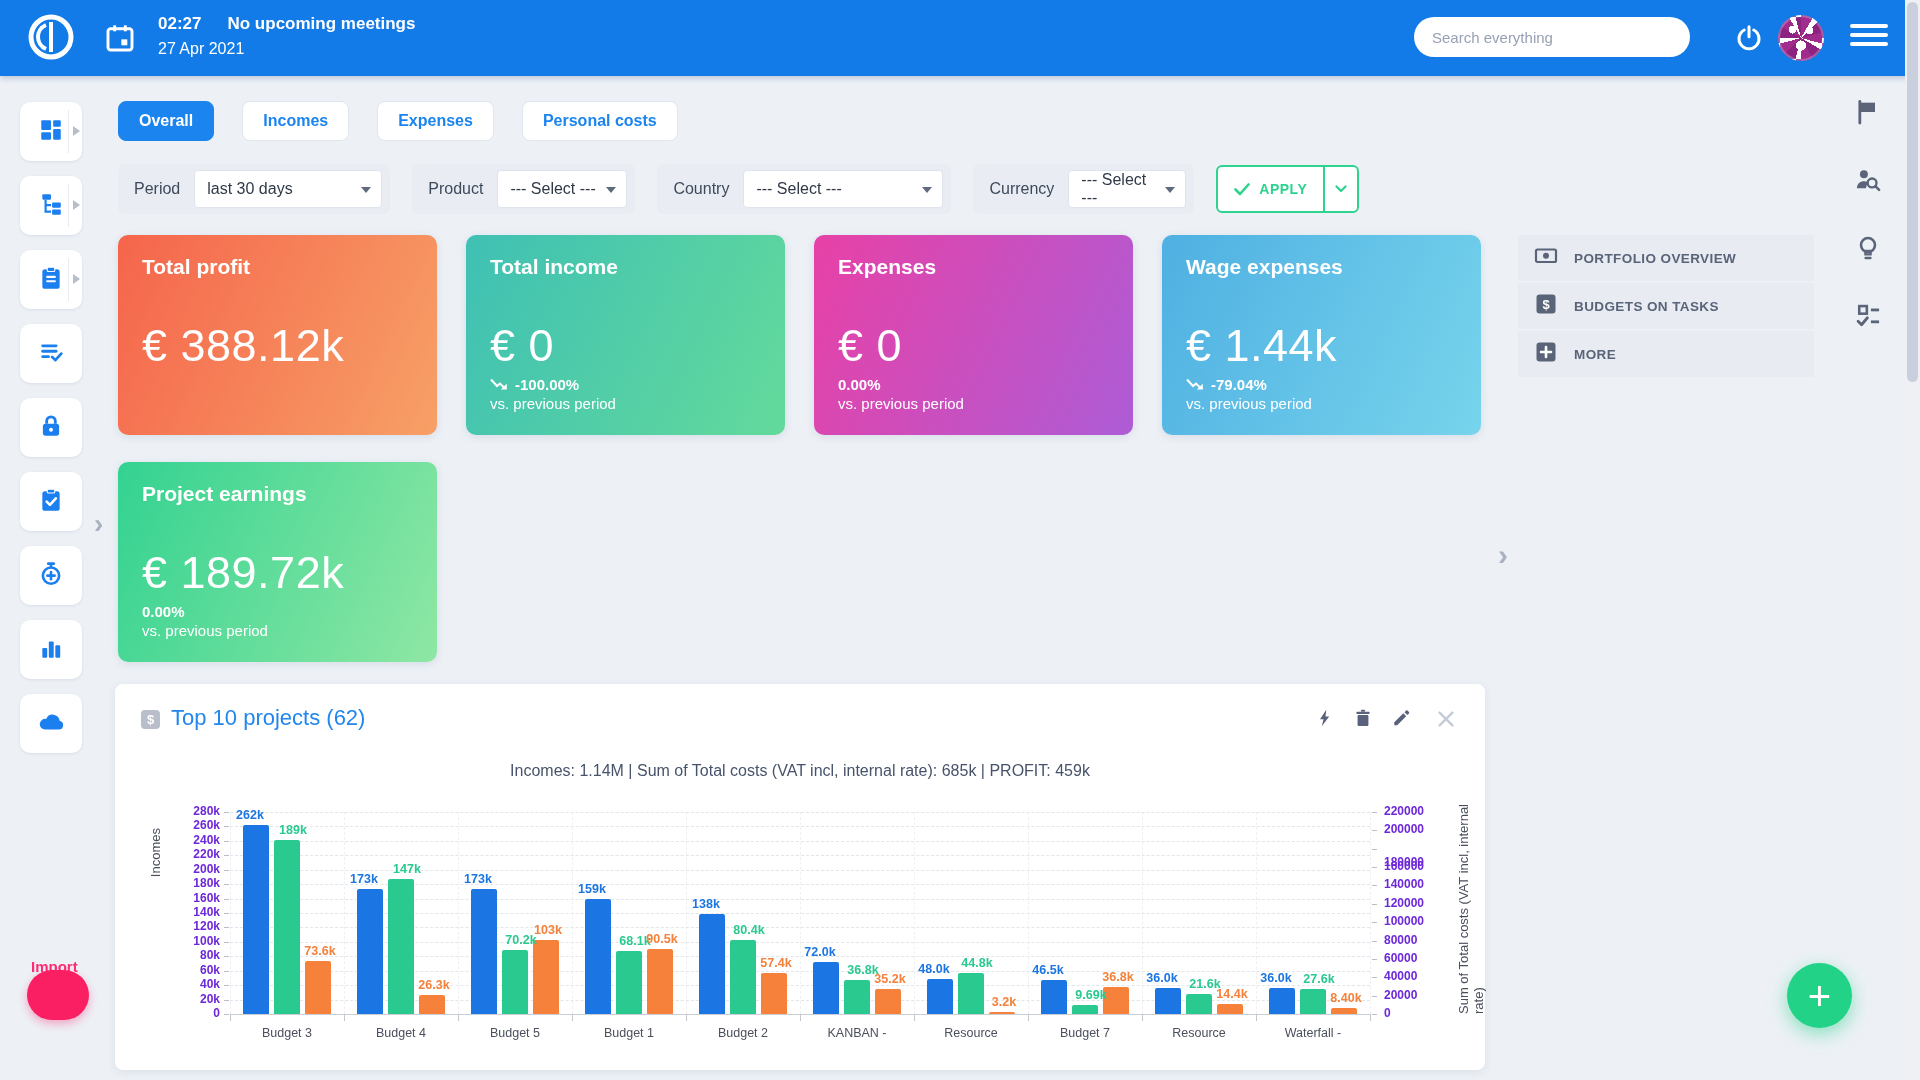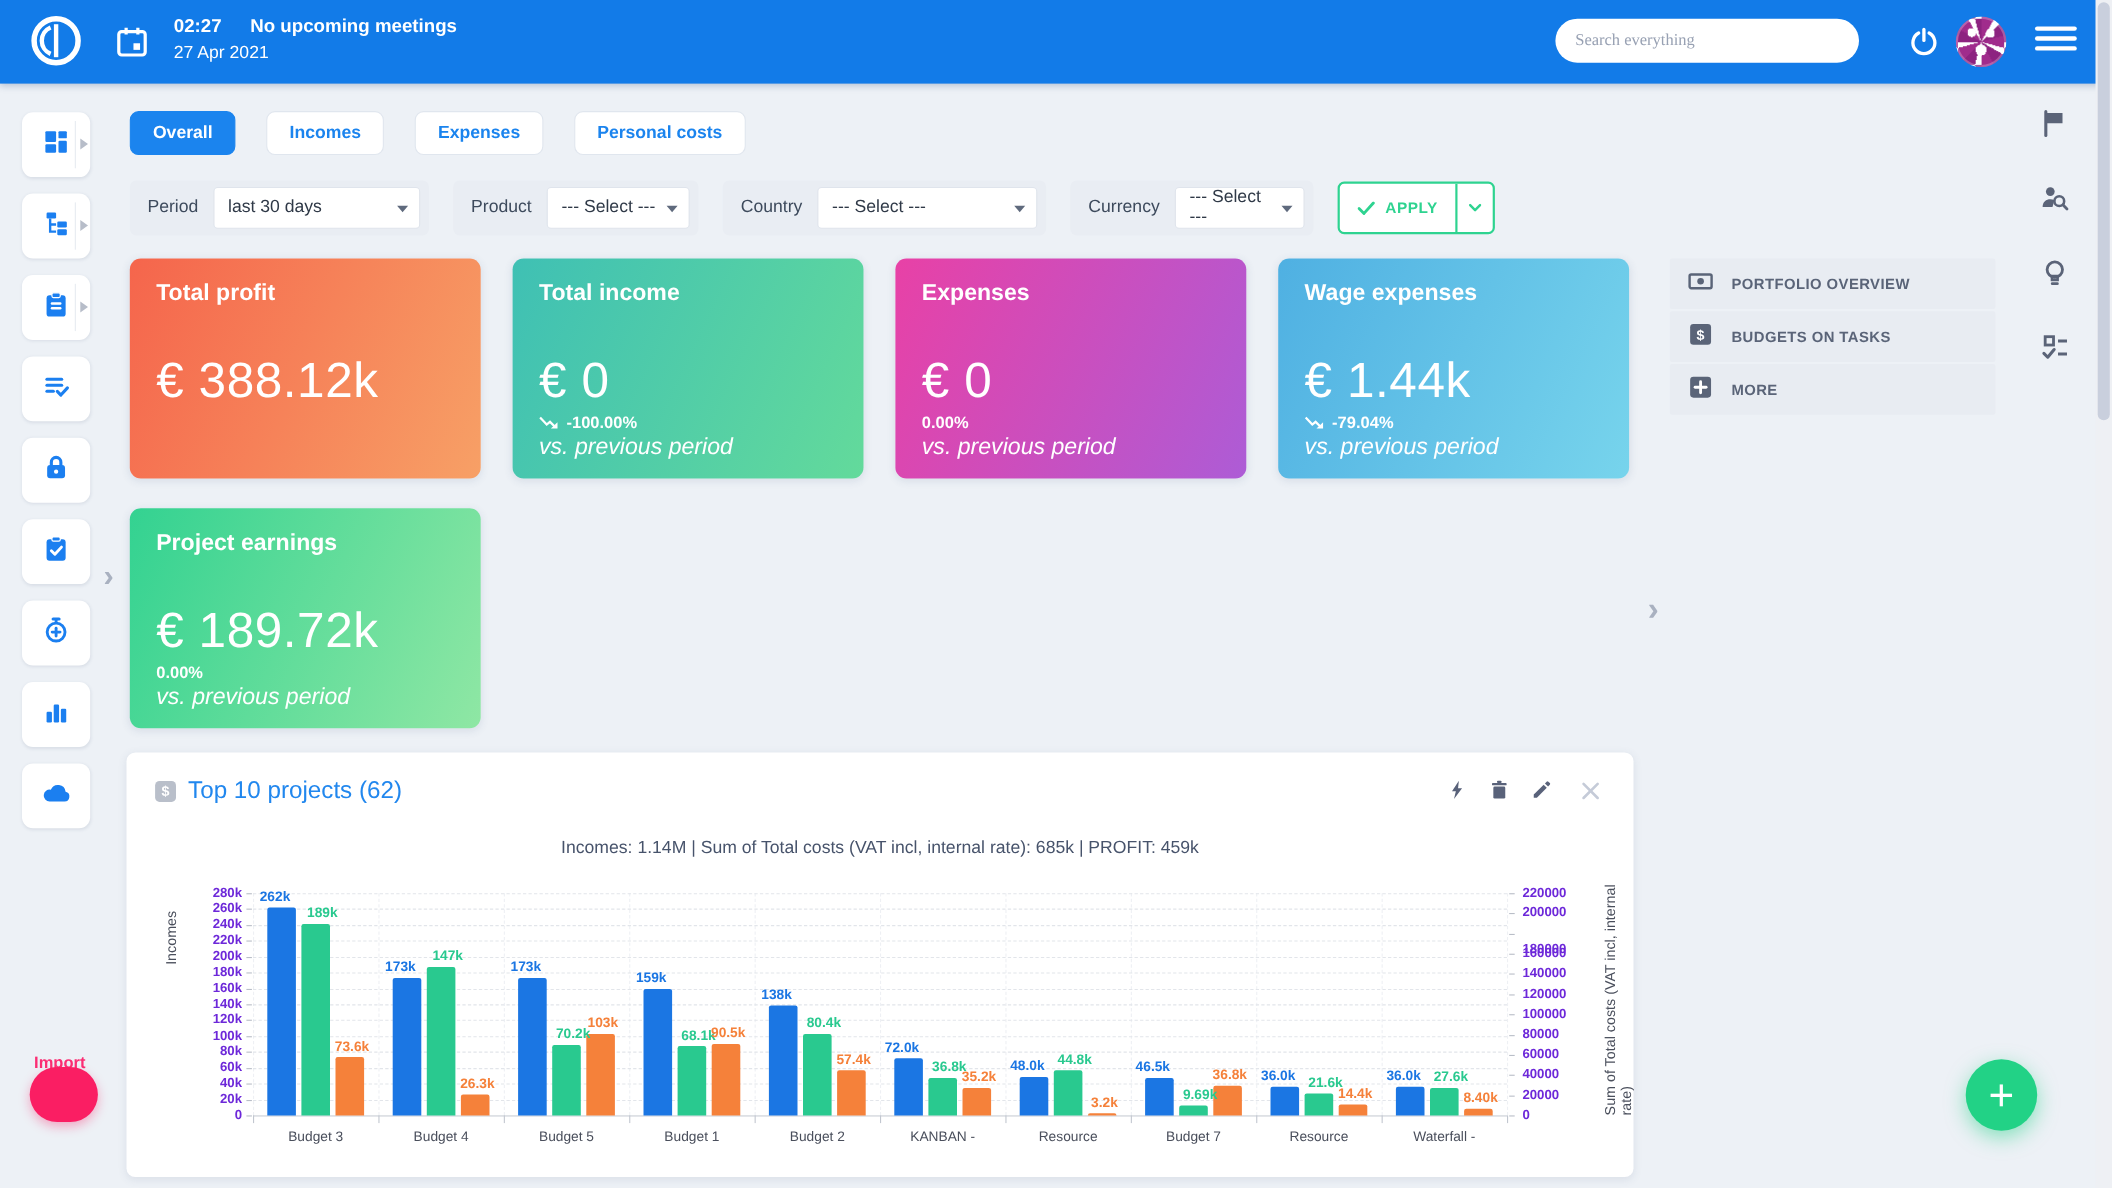--- a/index.html
+++ b/index.html
@@ -10,21 +10,21 @@
   }
   
   .topbar{position:absolute;left:0;top:0;width:1920px;height:76px;background:#127be8;
     box-shadow:0 2px 6px rgba(20,60,120,.25);z-index:20;}
   .logo{position:absolute;left:26px;top:12px;width:50px;height:50px;cursor:pointer;}
   .cal-ico{position:absolute;left:104px;top:22px;width:32px;height:32px;}
   .head-time{position:absolute;left:158px;top:14px;color:#fff;font-size:17px;font-weight:bold;display:flex;gap:26px;}
   .head-date{position:absolute;left:158px;top:40px;color:#fff;font-size:16px;}
   .search-wrap{position:absolute;left:1414px;top:17px;width:276px;height:40px;}
   .search-wrap input{width:100%;height:100%;border:none;border-radius:20px;padding:16px 18px;
-    font-size:15px;color:#333;outline:none;font-family:Liberation Serif, serif;box-sizing:border-box;}
+    font-size:15px;color:#333;outline:none;font-family:Liberation Sans, sans-serif;box-sizing:border-box;}
   .search-wrap input::placeholder{color:#98a1b3;}
   .pow-ico{position:absolute;left:1734px;top:22px;width:30px;height:32px;cursor:pointer;}
   .avatar{position:absolute;left:1778px;top:15px;width:46px;height:46px;border-radius:50%;
     background:
       radial-gradient(circle at 30% 30%, #fff 0 4px, rgba(255,255,255,0) 4px),
       radial-gradient(circle at 70% 32%, #fff 0 4px, rgba(255,255,255,0) 4px),
       radial-gradient(circle at 50% 68%, #fff 0 5px, rgba(255,255,255,0) 5px),
       repeating-conic-gradient(#a02c8c 0 30deg, #ffffff 30deg 45deg, #8d2380 45deg 75deg);
     border:2px solid rgba(255,255,255,.25);cursor:pointer;box-sizing:border-box;}
   .burger{position:absolute;left:1850px;top:24px;width:38px;height:28px;cursor:pointer;}
@@ -62,21 +62,21 @@
   .apply-split{width:32px;display:flex;align-items:center;justify-content:center;border-left:2px solid #2ed390;}
   
   .cards-row{position:absolute;left:118px;display:flex;gap:29px;z-index:5;}
   .row1{top:235px;} .row2{top:462px;}
   .kcard{width:319px;height:200px;border-radius:10px;color:#fff;box-sizing:border-box;
     padding:20px 24px;display:flex;flex-direction:column;box-shadow:0 2px 8px rgba(60,80,120,.12);}
   .kcard .ktitle{font-size:21px;font-weight:bold;}
   .kcard .spacer{flex:1;}
   .kcard .kvalue{font-size:45px;font-weight:400;letter-spacing:.5px;line-height:1.05;}
   .kcard .kchange{height:22px;display:flex;align-items:center;gap:7px;font-size:15px;font-weight:bold;margin-top:4px;}
-  .kcard .knote{height:20px;font-size:21px;font-style:italic;}
+  .kcard .knote{height:20px;font-size:15px;}
   
   .quick-links{position:absolute;left:1518px;top:235px;width:296px;z-index:5;}
   .qlink{height:46px;background:#e8ecf2;margin-bottom:2px;display:flex;align-items:center;
     padding-left:16px;cursor:pointer;border-radius:2px;}
   .qlink .qlabel{margin-left:16px;font-size:13.5px;font-weight:bold;letter-spacing:.4px;color:#5a6478;}
   .carousel-next{position:absolute;left:1498px;top:538px;font-size:30px;color:#a9b1c0;font-weight:bold;cursor:pointer;z-index:6;}
   
   .chart-panel{position:absolute;left:115px;top:684px;width:1370px;height:386px;background:#fff;
     border-radius:8px;box-shadow:0 2px 8px rgba(60,80,120,.10);z-index:5;}
   .widget-badge{position:absolute;left:26px;top:26px;width:19px;height:19px;background:#b9bfca;color:#fff;

